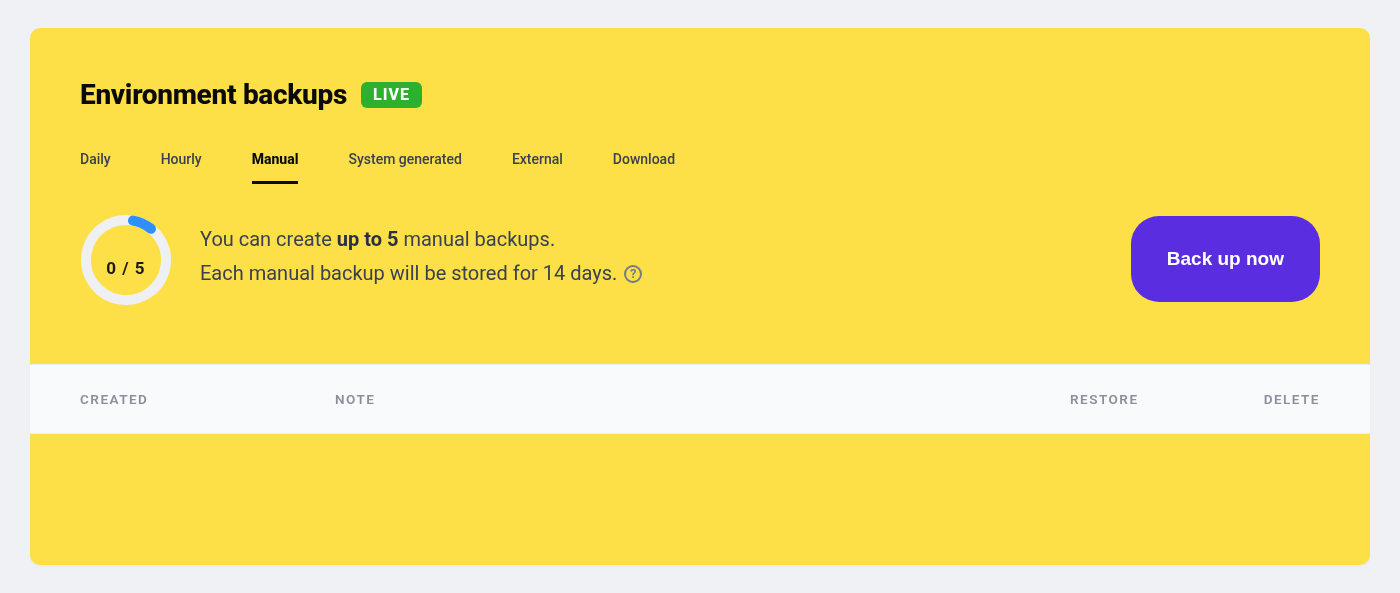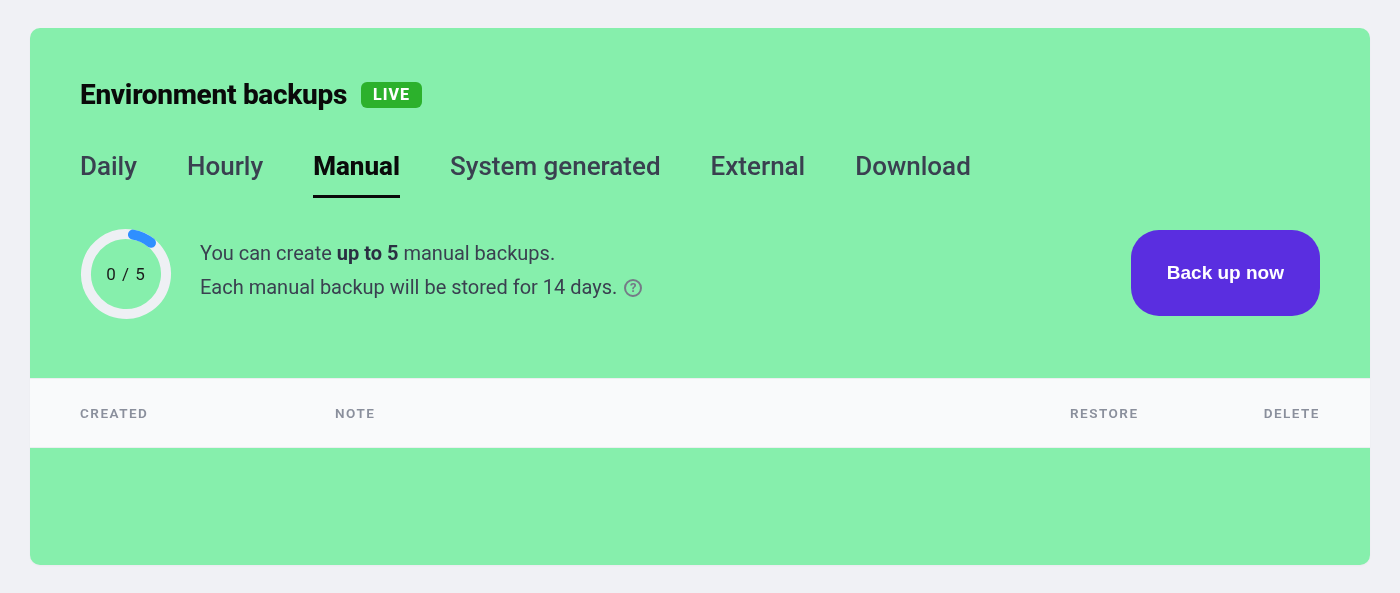--- a/index.html
+++ b/index.html
@@ -8,21 +8,21 @@
       box-sizing: border-box;
     }
     body {
       font-family: -apple-system, BlinkMacSystemFont, "Segoe UI", Roboto, Helvetica, Arial, sans-serif;
       background: #f0f1f5;
       width: 1400px;
       height: 593px;
       padding: 28px 30px;
     }
     .card {
-      background: #86efac;
+      background: #fde047;
       border-radius: 10px;
       width: 100%;
       height: 100%;
       box-shadow: 0 1px 2px rgba(0,0,0,0.03);
       overflow: hidden;
     }
     .header-row {
       display: flex;
       align-items: center;
       padding: 50px 50px 0 50px;
@@ -43,21 +43,21 @@
       padding: 5px 12px;
       border-radius: 6px;
       line-height: 1;
     }
     .tabs {
       display: flex;
       gap: 50px;
       padding: 40px 50px 0 50px;
     }
     .tab {
-      font-size: 26px;
+      font-size: 14px;
       color: #3a4050;
       font-weight: 500;
       padding-bottom: 14px;
       cursor: pointer;
       border-bottom: 3px solid transparent;
     }
     .tab.active {
       color: #0a0a0a;
       font-weight: 800;
       border-bottom: 3px solid #0a0a0a;
@@ -86,29 +86,29 @@
     }
     .gauge-fg {
       fill: none;
       stroke: #2f8fff;
       stroke-width: 10;
       stroke-linecap: round;
       stroke-dasharray: 20 240;
     }
     .gauge-label {
       position: absolute;
-      top: 0;
+      top: 8px;
       left: 0;
       width: 92px;
       height: 92px;
       display: flex;
       align-items: center;
       justify-content: center;
       font-size: 17px;
-      font-weight: 400;
+      font-weight: 700;
       color: #1a1a1a;
       letter-spacing: 1px;
       text-align: center;
     }
     .info-text {
       flex: 1;
       padding-top: 8px;
     }
     .info-line {
       font-size: 20px;

